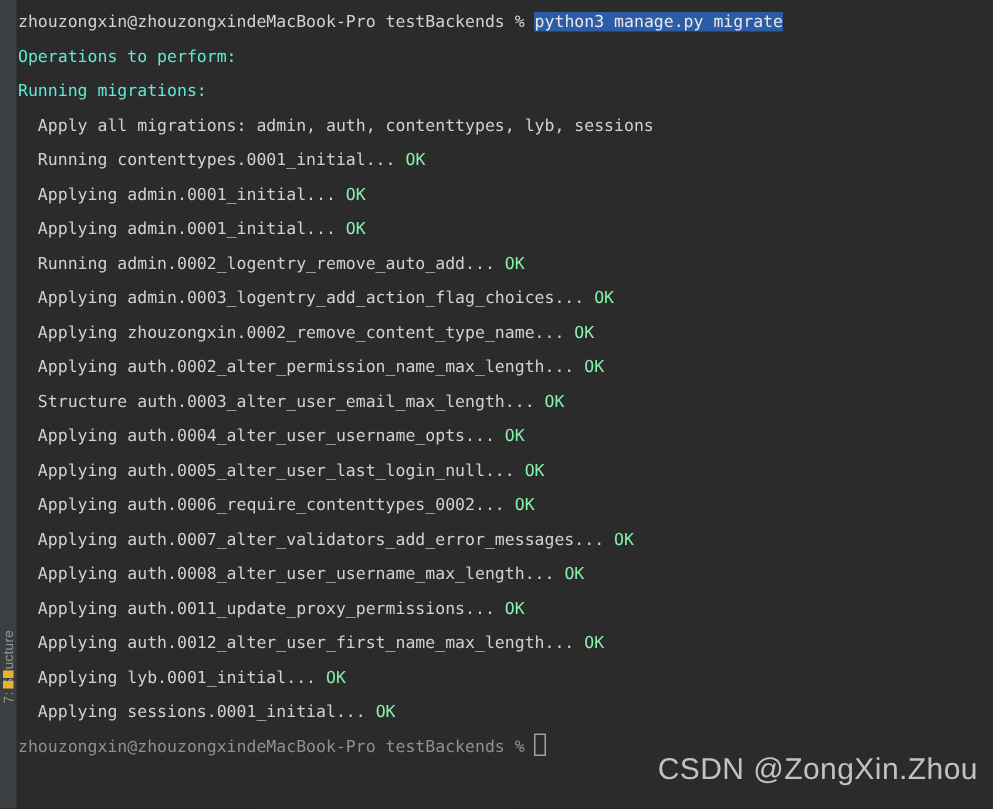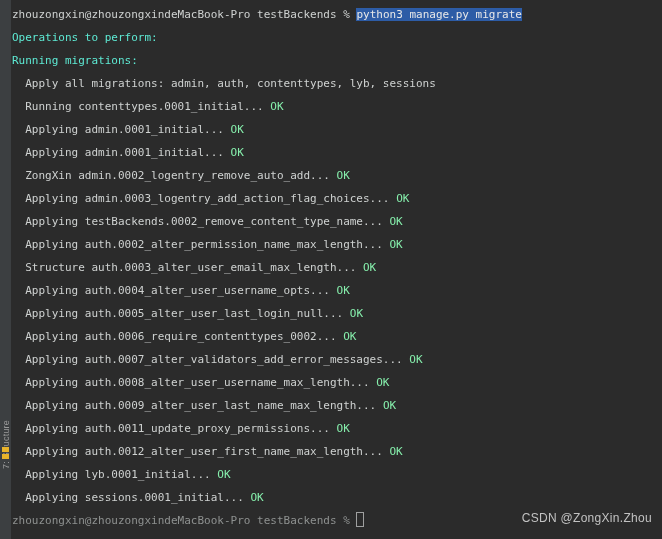--- a/index.html
+++ b/index.html
@@ -115,21 +115,21 @@
   .term-line.partial {
     color: #8e9190;
   }
 
   
   .watermark {
     position: absolute;
     right: 10px;
     bottom: 14px;
     font-family: "Liberation Sans", sans-serif;
-    font-size: 12px;
+    font-size: 20px;
     color: #cfcfcf;
     opacity: 0.92;
     letter-spacing: 0.3px;
     pointer-events: none;
     white-space: nowrap;
   }
 </style>
 </head>
 <body>
 
@@ -153,31 +153,30 @@
     <div class="term-line"><span class="seg c-teal">Operations to perform:</span></div>
 
     <div class="term-line"><span class="seg c-teal">Running migrations:</span></div>
 
     <div class="term-line"><span class="seg c-default">  Apply all migrations: admin, auth, contenttypes, lyb, sessions</span></div>
 
     <div id="migration-rows">
         <div class="term-line"><span class="seg c-default">  Running contenttypes.0001_initial...</span><span class="seg c-default"> </span><span class="seg c-ok">OK</span></div>
         <div class="term-line"><span class="seg c-default">  Applying admin.0001_initial...</span><span class="seg c-default"> </span><span class="seg c-ok">OK</span></div>
         <div class="term-line"><span class="seg c-default">  Applying admin.0001_initial...</span><span class="seg c-default"> </span><span class="seg c-ok">OK</span></div>
-        <div class="term-line"><span class="seg c-default">  ZongXin admin.0002_logentry_remove_auto_add...</span><span class="seg c-default"> </span><span class="seg c-ok">OK</span></div>
+        <div class="term-line"><span class="seg c-default">  Running admin.0002_logentry_remove_auto_add...</span><span class="seg c-default"> </span><span class="seg c-ok">OK</span></div>
         <div class="term-line"><span class="seg c-default">  Applying admin.0003_logentry_add_action_flag_choices...</span><span class="seg c-default"> </span><span class="seg c-ok">OK</span></div>
-        <div class="term-line"><span class="seg c-default">  Applying testBackends.0002_remove_content_type_name...</span><span class="seg c-default"> </span><span class="seg c-ok">OK</span></div>
+        <div class="term-line"><span class="seg c-default">  Applying zhouzongxin.0002_remove_content_type_name...</span><span class="seg c-default"> </span><span class="seg c-ok">OK</span></div>
         <div class="term-line"><span class="seg c-default">  Applying auth.0002_alter_permission_name_max_length...</span><span class="seg c-default"> </span><span class="seg c-ok">OK</span></div>
         <div class="term-line"><span class="seg c-default">  Structure auth.0003_alter_user_email_max_length...</span><span class="seg c-default"> </span><span class="seg c-ok">OK</span></div>
         <div class="term-line"><span class="seg c-default">  Applying auth.0004_alter_user_username_opts...</span><span class="seg c-default"> </span><span class="seg c-ok">OK</span></div>
         <div class="term-line"><span class="seg c-default">  Applying auth.0005_alter_user_last_login_null...</span><span class="seg c-default"> </span><span class="seg c-ok">OK</span></div>
         <div class="term-line"><span class="seg c-default">  Applying auth.0006_require_contenttypes_0002...</span><span class="seg c-default"> </span><span class="seg c-ok">OK</span></div>
         <div class="term-line"><span class="seg c-default">  Applying auth.0007_alter_validators_add_error_messages...</span><span class="seg c-default"> </span><span class="seg c-ok">OK</span></div>
         <div class="term-line"><span class="seg c-default">  Applying auth.0008_alter_user_username_max_length...</span><span class="seg c-default"> </span><span class="seg c-ok">OK</span></div>
-        <div class="term-line"><span class="seg c-default">  Applying auth.0009_alter_user_last_name_max_length...</span><span class="seg c-default"> </span><span class="seg c-ok">OK</span></div>
         <div class="term-line"><span class="seg c-default">  Applying auth.0011_update_proxy_permissions...</span><span class="seg c-default"> </span><span class="seg c-ok">OK</span></div>
         <div class="term-line"><span class="seg c-default">  Applying auth.0012_alter_user_first_name_max_length...</span><span class="seg c-default"> </span><span class="seg c-ok">OK</span></div>
         <div class="term-line"><span class="seg c-default">  Applying lyb.0001_initial...</span><span class="seg c-default"> </span><span class="seg c-ok">OK</span></div>
         <div class="term-line"><span class="seg c-default">  Applying sessions.0001_initial...</span><span class="seg c-default"> </span><span class="seg c-ok">OK</span></div>
       </div>
 
     <div class="term-line partial"><span class="seg">zhouzongxin@zhouzongxindeMacBook-Pro testBackends % </span><span class="cursor-box"></span></div>
 
     <div class="watermark">CSDN @ZongXin.Zhou</div>
   </div>

